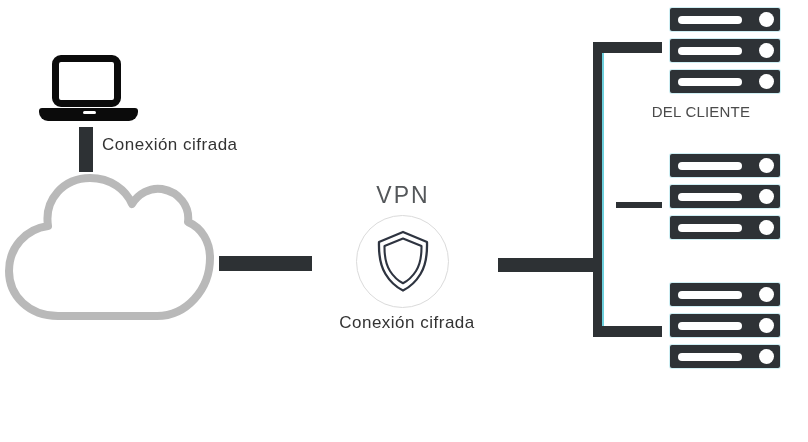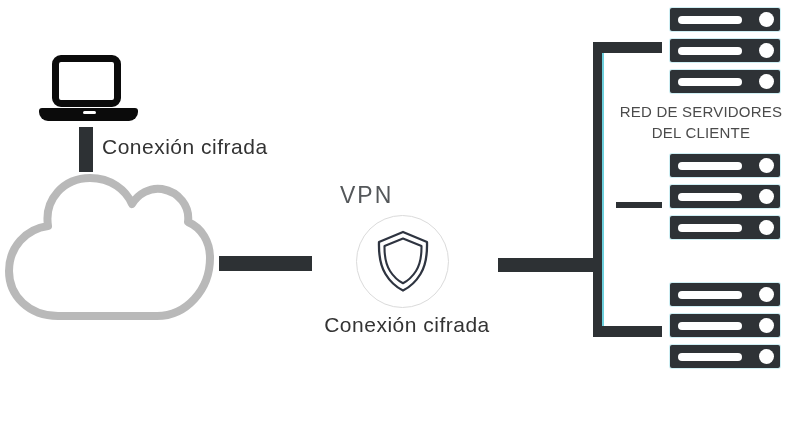--- a/index.html
+++ b/index.html
@@ -39,27 +39,27 @@
   .hbar-left{position:absolute;left:219px;top:256px;width:93px;height:15px;background:var(--dark-connector);}
   .hbar-right{position:absolute;left:498px;top:258px;width:98px;height:14px;background:var(--dark-connector);}
   
   .cloud-svg{position:absolute;left:0;top:166px;}
   .internet-label{
     position:absolute;left:8px;top:324px;width:220px;
     font-size:40px;letter-spacing:0.5px;color:var(--heading-gray);white-space:nowrap;
   }
   
   .caption{
-    font-size:21px;letter-spacing:0.5px;color:var(--caption-dark);white-space:nowrap;
+    font-size:17px;letter-spacing:0.5px;color:var(--caption-dark);white-space:nowrap;
   }
   .caption-top{position:absolute;left:102px;top:135px;}
   .caption-vpn{position:absolute;left:313px;top:313px;width:188px;text-align:center;}
   
   .vpn-label{
-    position:absolute;left:340px;top:182px;width:126px;text-align:left;
+    position:absolute;left:340px;top:182px;width:126px;text-align:center;
     font-size:23px;letter-spacing:2px;color:var(--heading-gray);
   }
   .vpn-circle{
     position:absolute;left:356px;top:215px;width:93px;height:93px;
     border:1px solid var(--vpn-circle-border);border-radius:50%;background:#fff;
   }
   .shield-svg{position:absolute;left:17px;top:14px;}
   
   .bracket-v{
     position:absolute;left:593px;top:42px;width:9px;height:295px;
@@ -134,21 +134,20 @@
         <span class="slot"></span>
         <span class="led"></span>
       </div>
       <div class="server">
         <span class="slot"></span>
         <span class="led"></span>
       </div>
     </div>
 
   <div class="server-net-label">
-    <div>RED DE SERVIDORES</div>
     <div>DEL CLIENTE</div>
   </div>
 
   <div class="server-group server-group-2">
       <div class="server">
         <span class="slot"></span>
         <span class="led"></span>
       </div>
       <div class="server">
         <span class="slot"></span>

